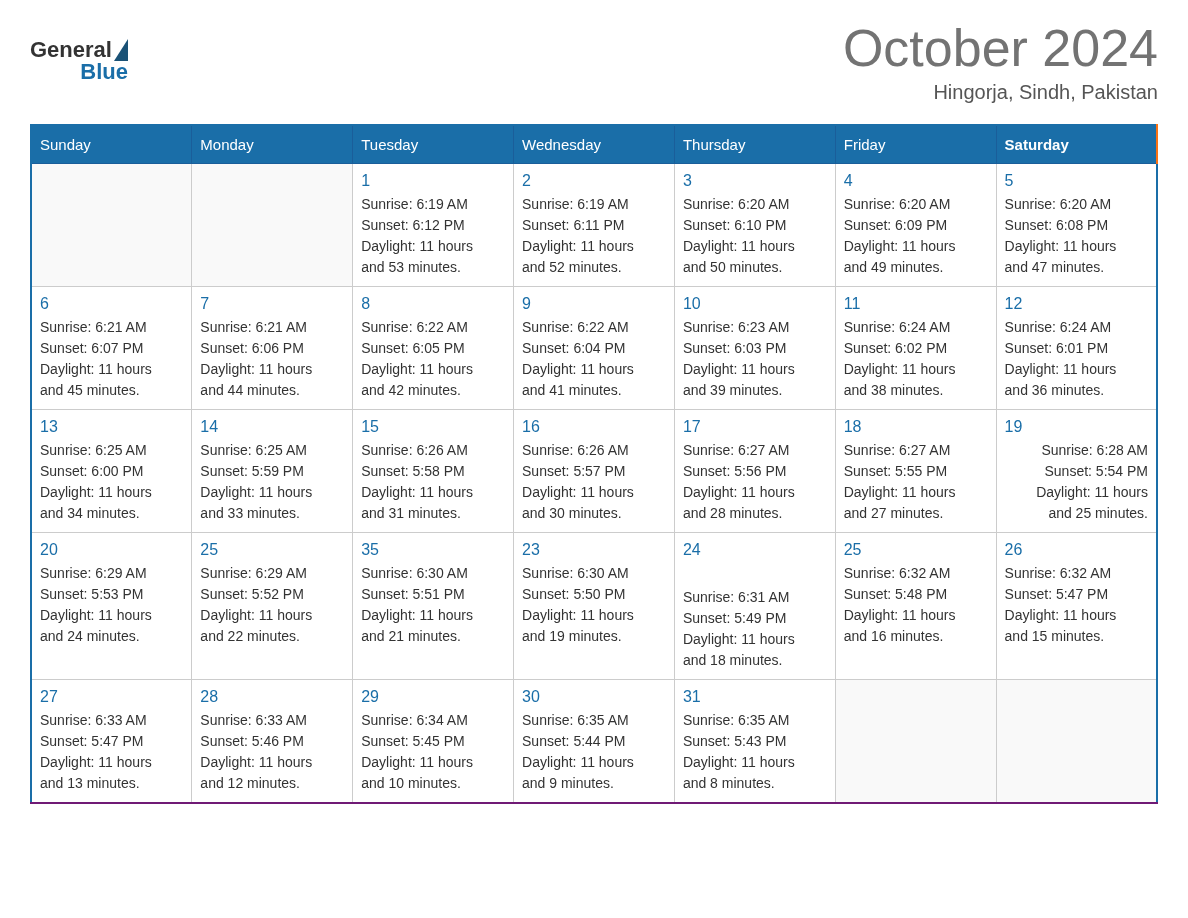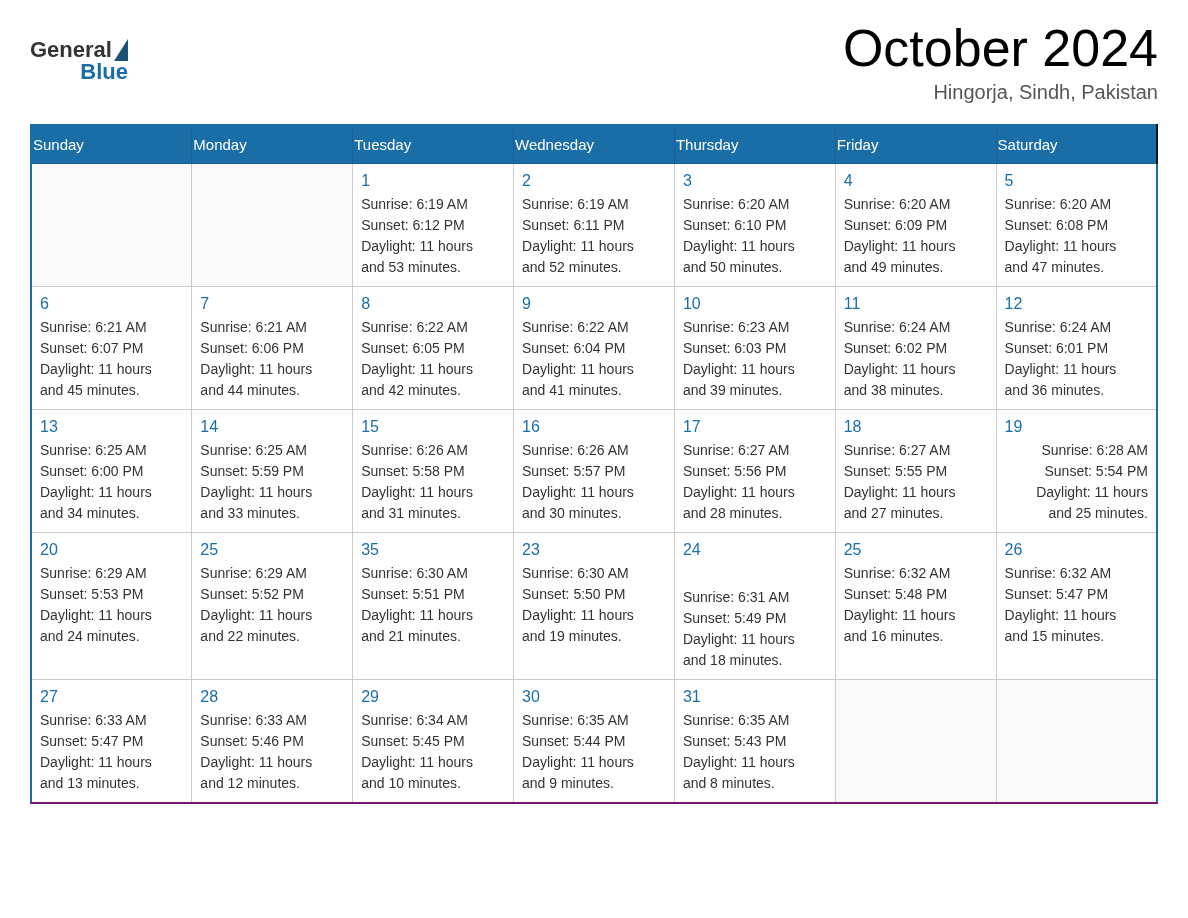--- a/index.html
+++ b/index.html
@@ -47,37 +47,37 @@
     .logo-top {
       display: flex;
       align-items: center;
     }
     .title-block {
       text-align: right;
     }
     .month-title {
       font-size: 52px;
       font-weight: normal;
-      color: #000000;
+      color: #737373;
       line-height: 1.1;
     }
     .subtitle {
       font-size: 20px;
       color: #555;
       margin-top: 4px;
     }
     .calendar {
       width: 100%;
       border-collapse: collapse;
       table-layout: fixed;
     }
     .calendar th {
       background-color: #1a6ea8;
       color: #fff;
-      padding: 10px 1px;
+      padding: 10px 8px;
       font-size: 15px;
       font-weight: normal;
       text-align: left;
       border: 1px solid #1a5e9a;
     }
     .calendar td {
       vertical-align: top;
       padding: 8px 8px;
       border: 1px solid #ccc;
       font-size: 12.5px;
@@ -96,21 +96,22 @@
       color: #333;
       line-height: 1.5;
     }
     .calendar tr:last-child td {
       border-bottom: 2px solid #701a75;
     }
     .calendar thead tr th:first-child {
       border-left: 2px solid #1a6ea8;
     }
     .calendar thead tr th:last-child {
-      border-right: 2px solid #0f172a;
+      border-right: 2px solid #f97316;
+      font-weight: bold;
     }
     .calendar thead tr th {
       border-top: 2px solid #1a6ea8;
     }
     .calendar td:first-child {
       border-left: 2px solid #1a6ea8;
     }
     .calendar td:last-child {
       border-right: 2px solid #1a6ea8;
     }

